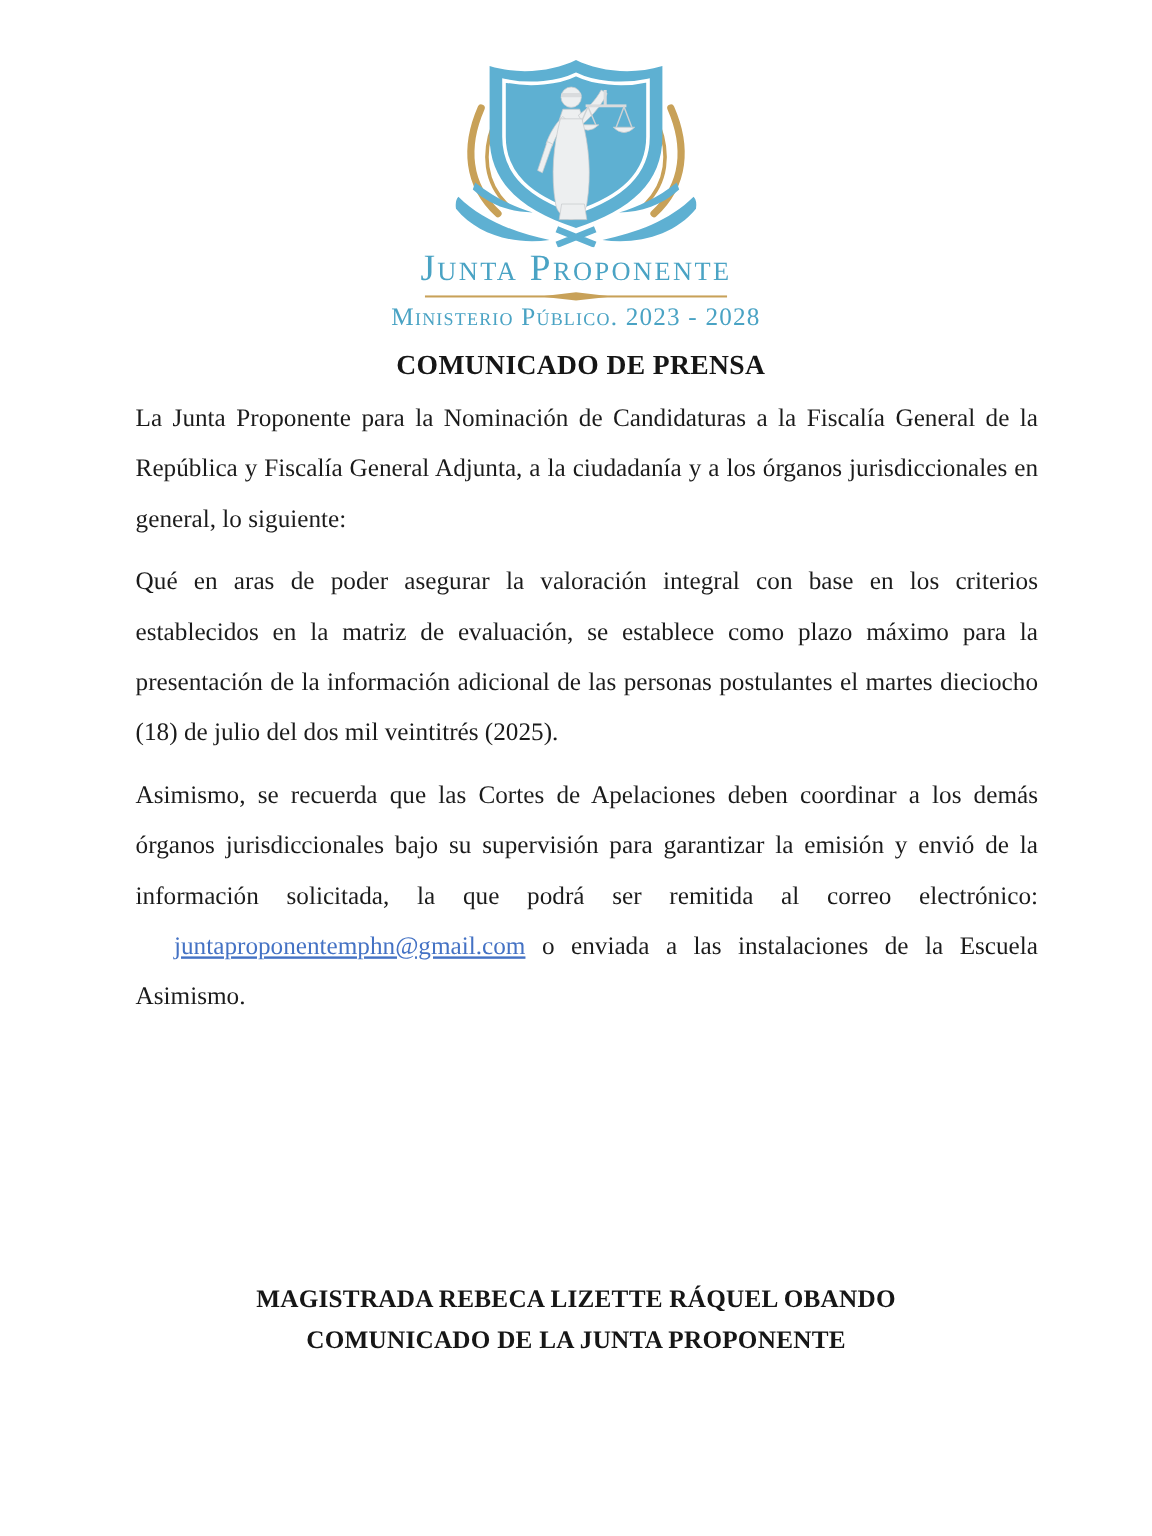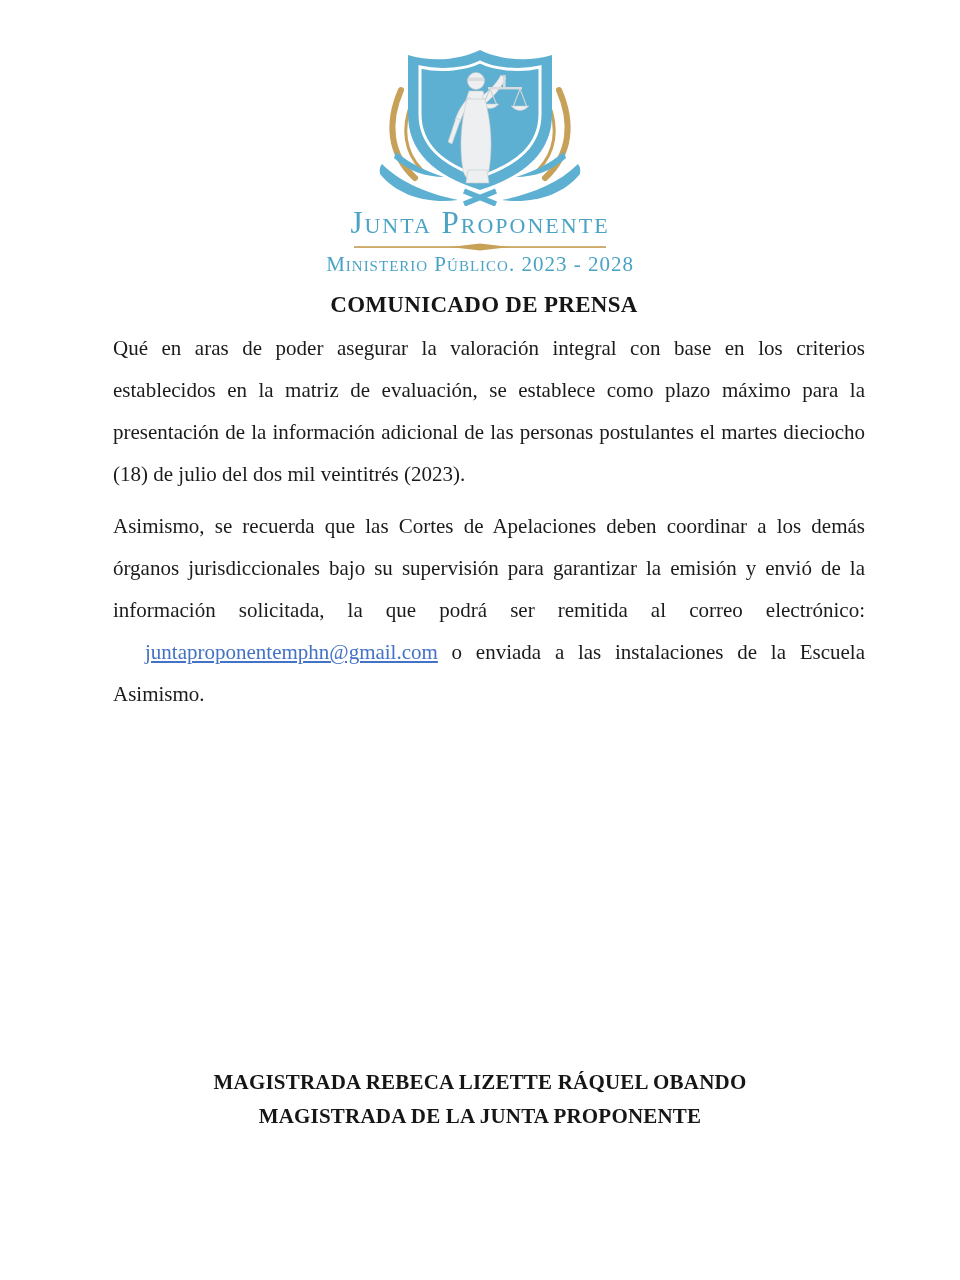--- a/index.html
+++ b/index.html
@@ -98,22 +98,23 @@
       <rect class="f-gold" x="0" y="3.2" width="252" height="1.7"></rect>
       <polygon class="f-gold" points="96,4 126,0.6 156,4 126,7.4"></polygon>
     </svg>
 
     <div class="logo-sub">Ministerio Público. 2023 - 2028</div>
   </div>
 
   <h1 class="doc-title">COMUNICADO DE PRENSA</h1>
 
   <div class="doc-body">
-    <p>Qué en aras de poder asegurar la valoración integral con base en los criterios establecidos en la matriz de evaluación, se establece como plazo máximo para la presentación de la información adicional de las personas postulantes el martes dieciocho (18) de julio del dos mil veintitrés (2023).</p>
+    <p>La Junta Proponente para la Nominación de Candidaturas a la Fiscalía General de la República y Fiscalía General Adjunta, a la ciudadanía y a los órganos jurisdiccionales en general, lo siguiente:</p>
+    <p>Qué en aras de poder asegurar la valoración integral con base en los criterios establecidos en la matriz de evaluación, se establece como plazo máximo para la presentación de la información adicional de las personas postulantes el martes dieciocho (18) de julio del dos mil veintitrés (2025).</p>
     <p><span>Asimismo, se recuerda que las Cortes de Apelaciones deben coordinar a los demás órganos jurisdiccionales bajo su supervisión para garantizar la emisión y envió de la información solicitada, la que podrá ser remitida al correo electrónico: </span><a class="email" href="#">juntaproponentemphn@gmail.com</a><span> o enviada a las instalaciones de la Escuela Asimismo.</span></p>
   </div>
 
   <div class="signature">
     <div>MAGISTRADA REBECA LIZETTE RÁQUEL OBANDO</div>
-    <div>MAGISTRADA DE LA JUNTA PROPONENTE</div>
+    <div>COMUNICADO DE LA JUNTA PROPONENTE</div>
   </div>
 
 </div>
 
 </body></html>

